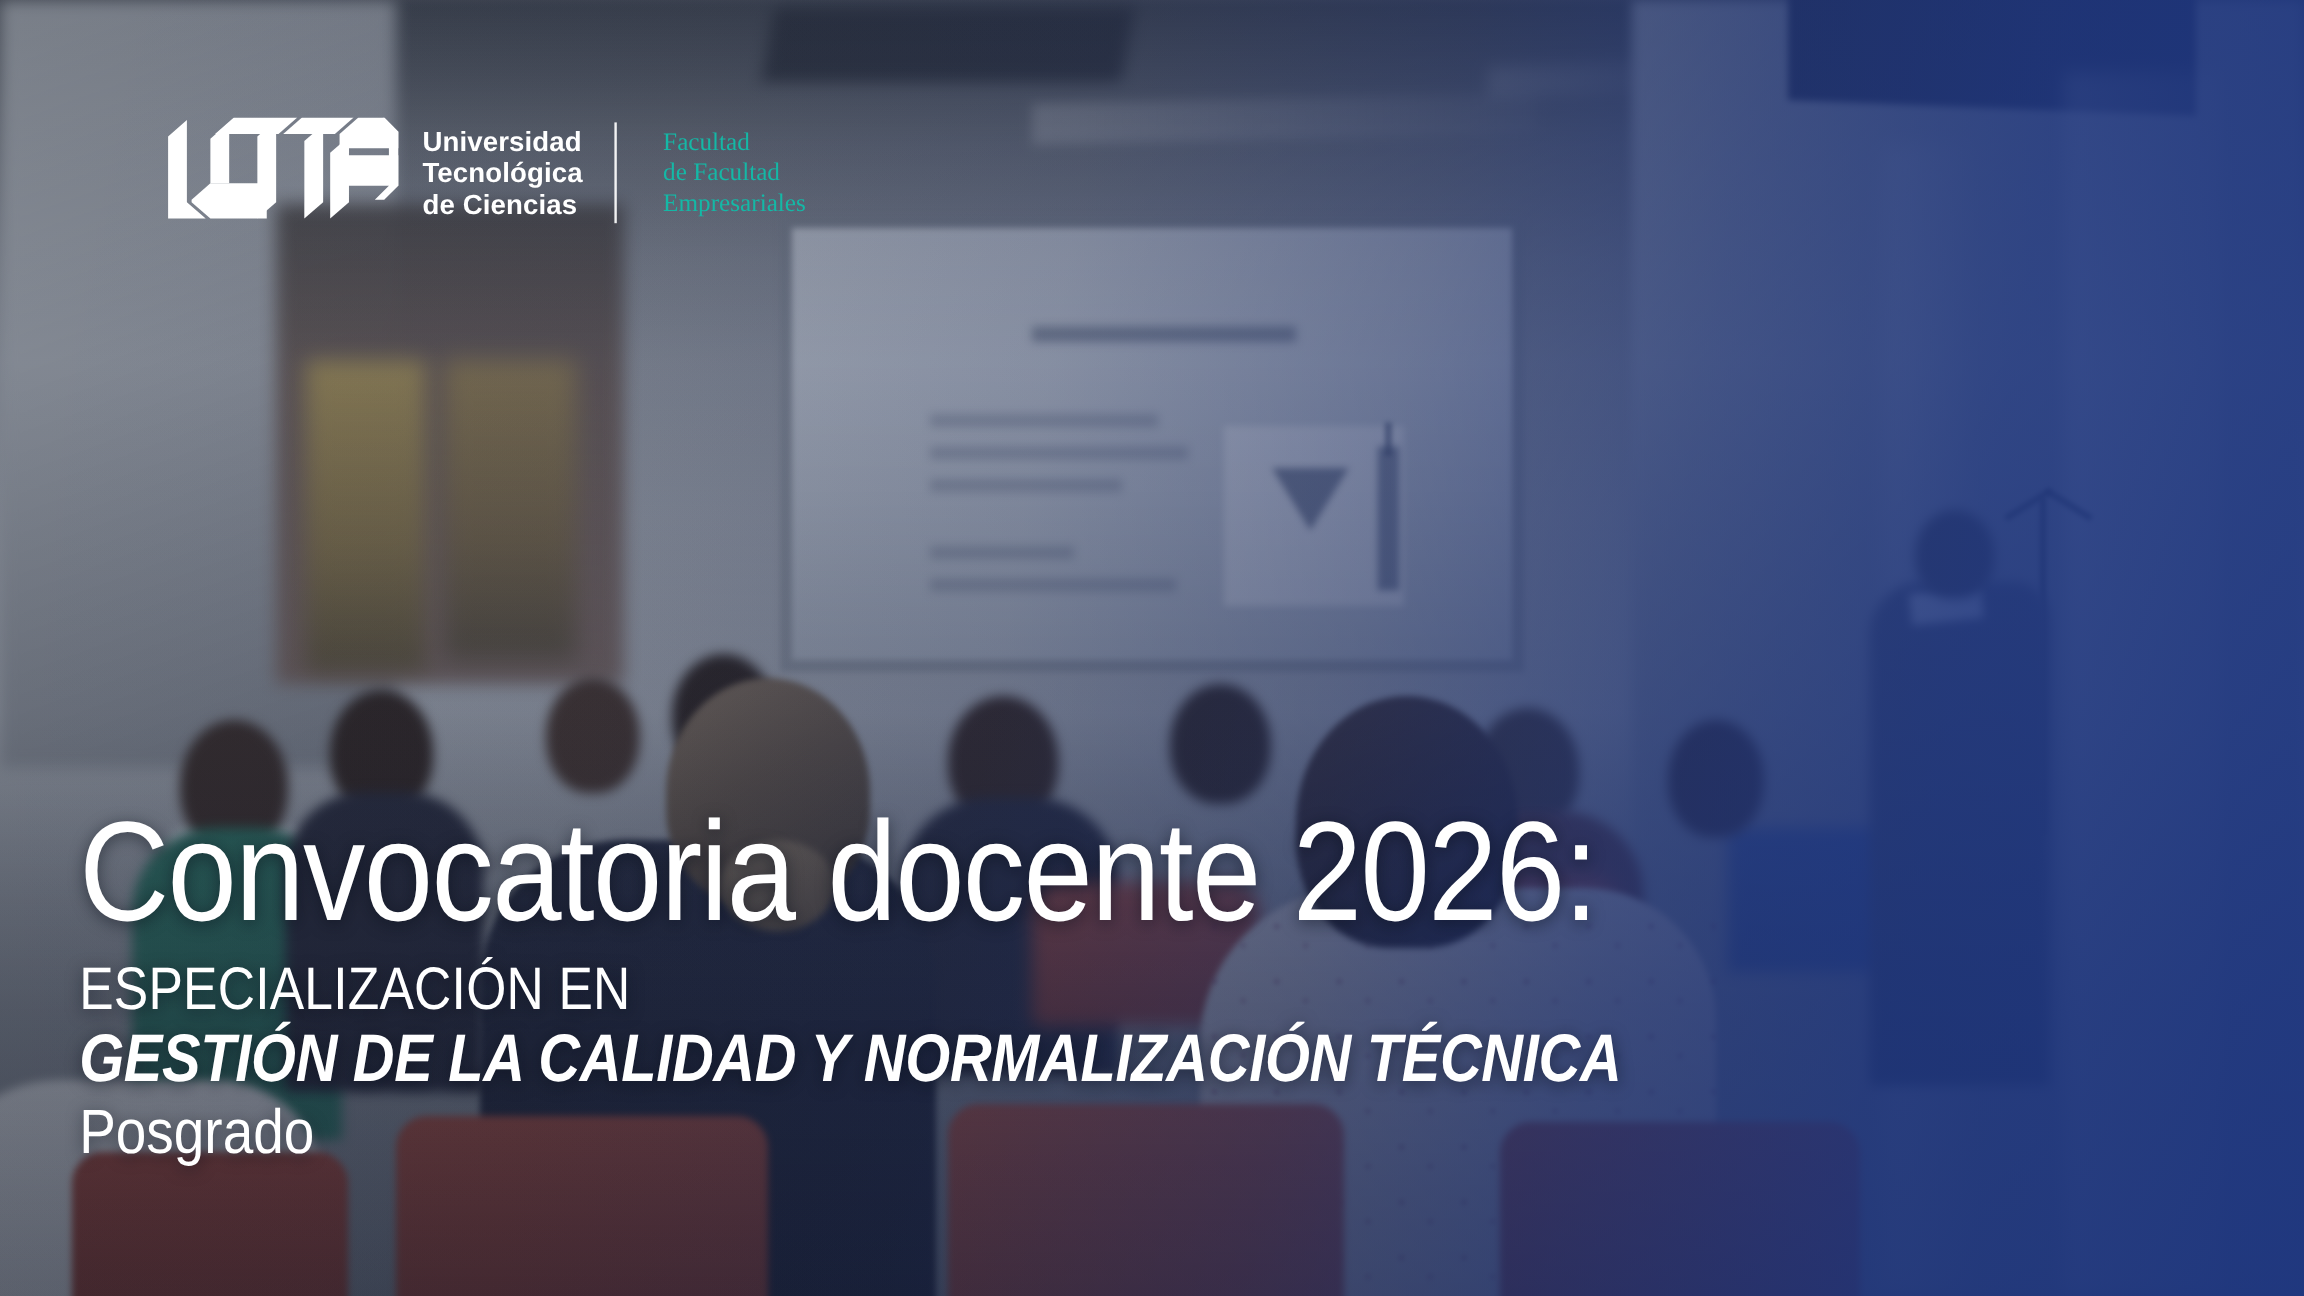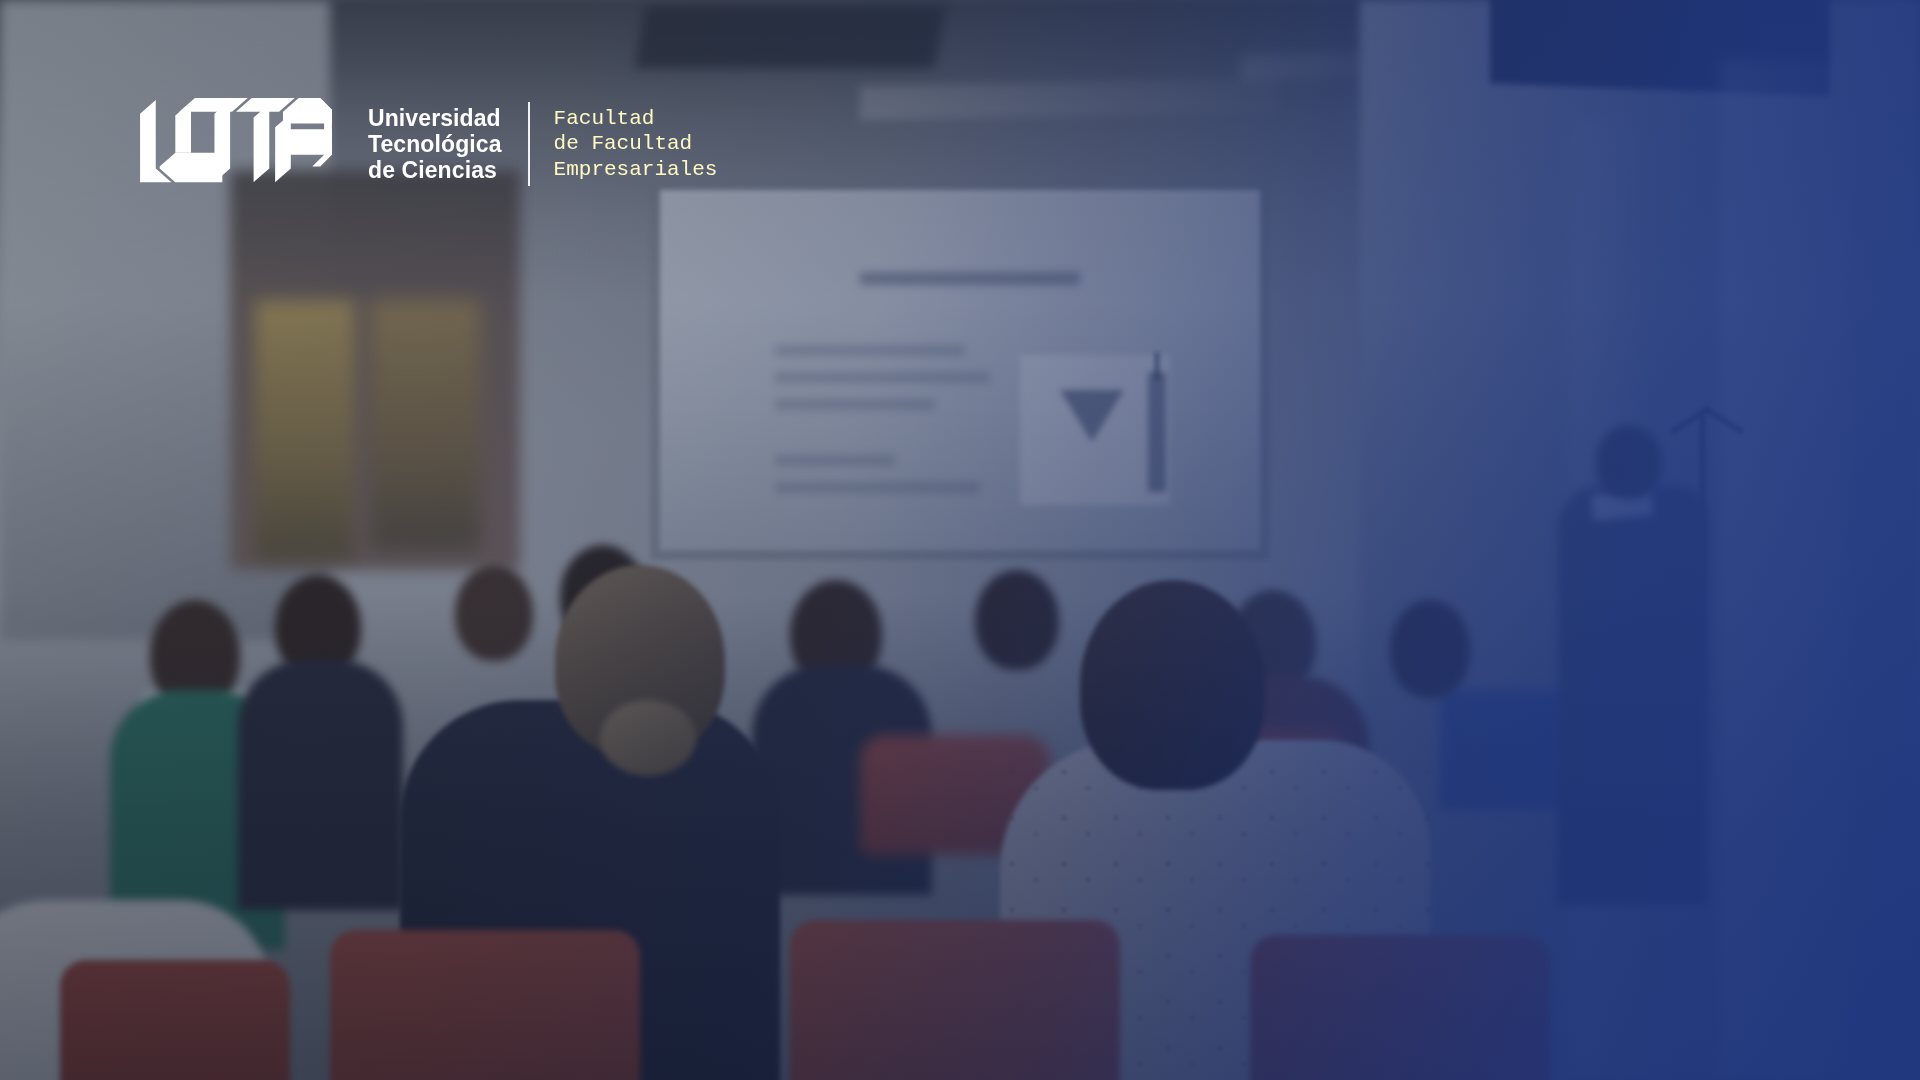--- a/index.html
+++ b/index.html
@@ -246,37 +246,37 @@
   }
   
   .ov-tint {
     position:absolute; inset:0;
     background:linear-gradient(115deg, rgba(40,50,70,.18) 0%, rgba(34,48,92,.26) 60%, rgba(30,48,110,.34) 100%);
   }
 
   
   .logo-lockup {
     position:absolute; left:138px; top:98px;
-    display:flex; align-items:center; gap:16px;
+    display:flex; align-items:center; gap:0;
     z-index:20;
   }
   .logo-mark { width:196px; height:92px; flex:none; }
   .logo-names { display:flex; align-items:center; gap:0; margin-left:18px; }
   .logo-uni {
     color:#fff; font-weight:bold; font-size:23px; line-height:1.13;
     letter-spacing:.1px; white-space:nowrap;
     font-family:"Liberation Sans", sans-serif;
   }
   .logo-div {
     width:2px; height:84px; background:rgba(255,255,255,.92);
     margin:0 24px 0 26px; flex:none;
   }
   .logo-fac {
-    color:#fef9c3; font-weight:400; font-size:21px; line-height:1.22;
-    white-space:nowrap; font-family:Liberation Mono, monospace;
+    color:#14b8a6; font-weight:400; font-size:21px; line-height:1.22;
+    white-space:nowrap; font-family:Liberation Serif, serif;margin-left:15px;
   }
 
   
   .copy {
     position:absolute; left:66px; bottom:108px; z-index:20;
     text-shadow:0 2px 14px rgba(10,14,26,.55);
   }
   .headline {
     color:#ffffff;
     font-family:"Liberation Sans Narrow","Liberation Sans", sans-serif;
@@ -431,14 +431,20 @@
       </div>
       <div class="logo-div"></div>
       <div class="logo-fac">
         <div>Facultad</div>
         <div>de Facultad</div>
         <div>Empresariales</div>
       </div>
     </div>
   </div>
 
+  <div class="copy">
+    <div class="headline">Convocatoria docente 2026:</div>
+    <div class="sub1">ESPECIALIZACIÓN EN</div>
+    <div class="sub2">GESTIÓN DE LA CALIDAD Y NORMALIZACIÓN TÉCNICA</div>
+    <div class="sub3">Posgrado</div>
+  </div>
 
 </div>
 
 </body></html>

